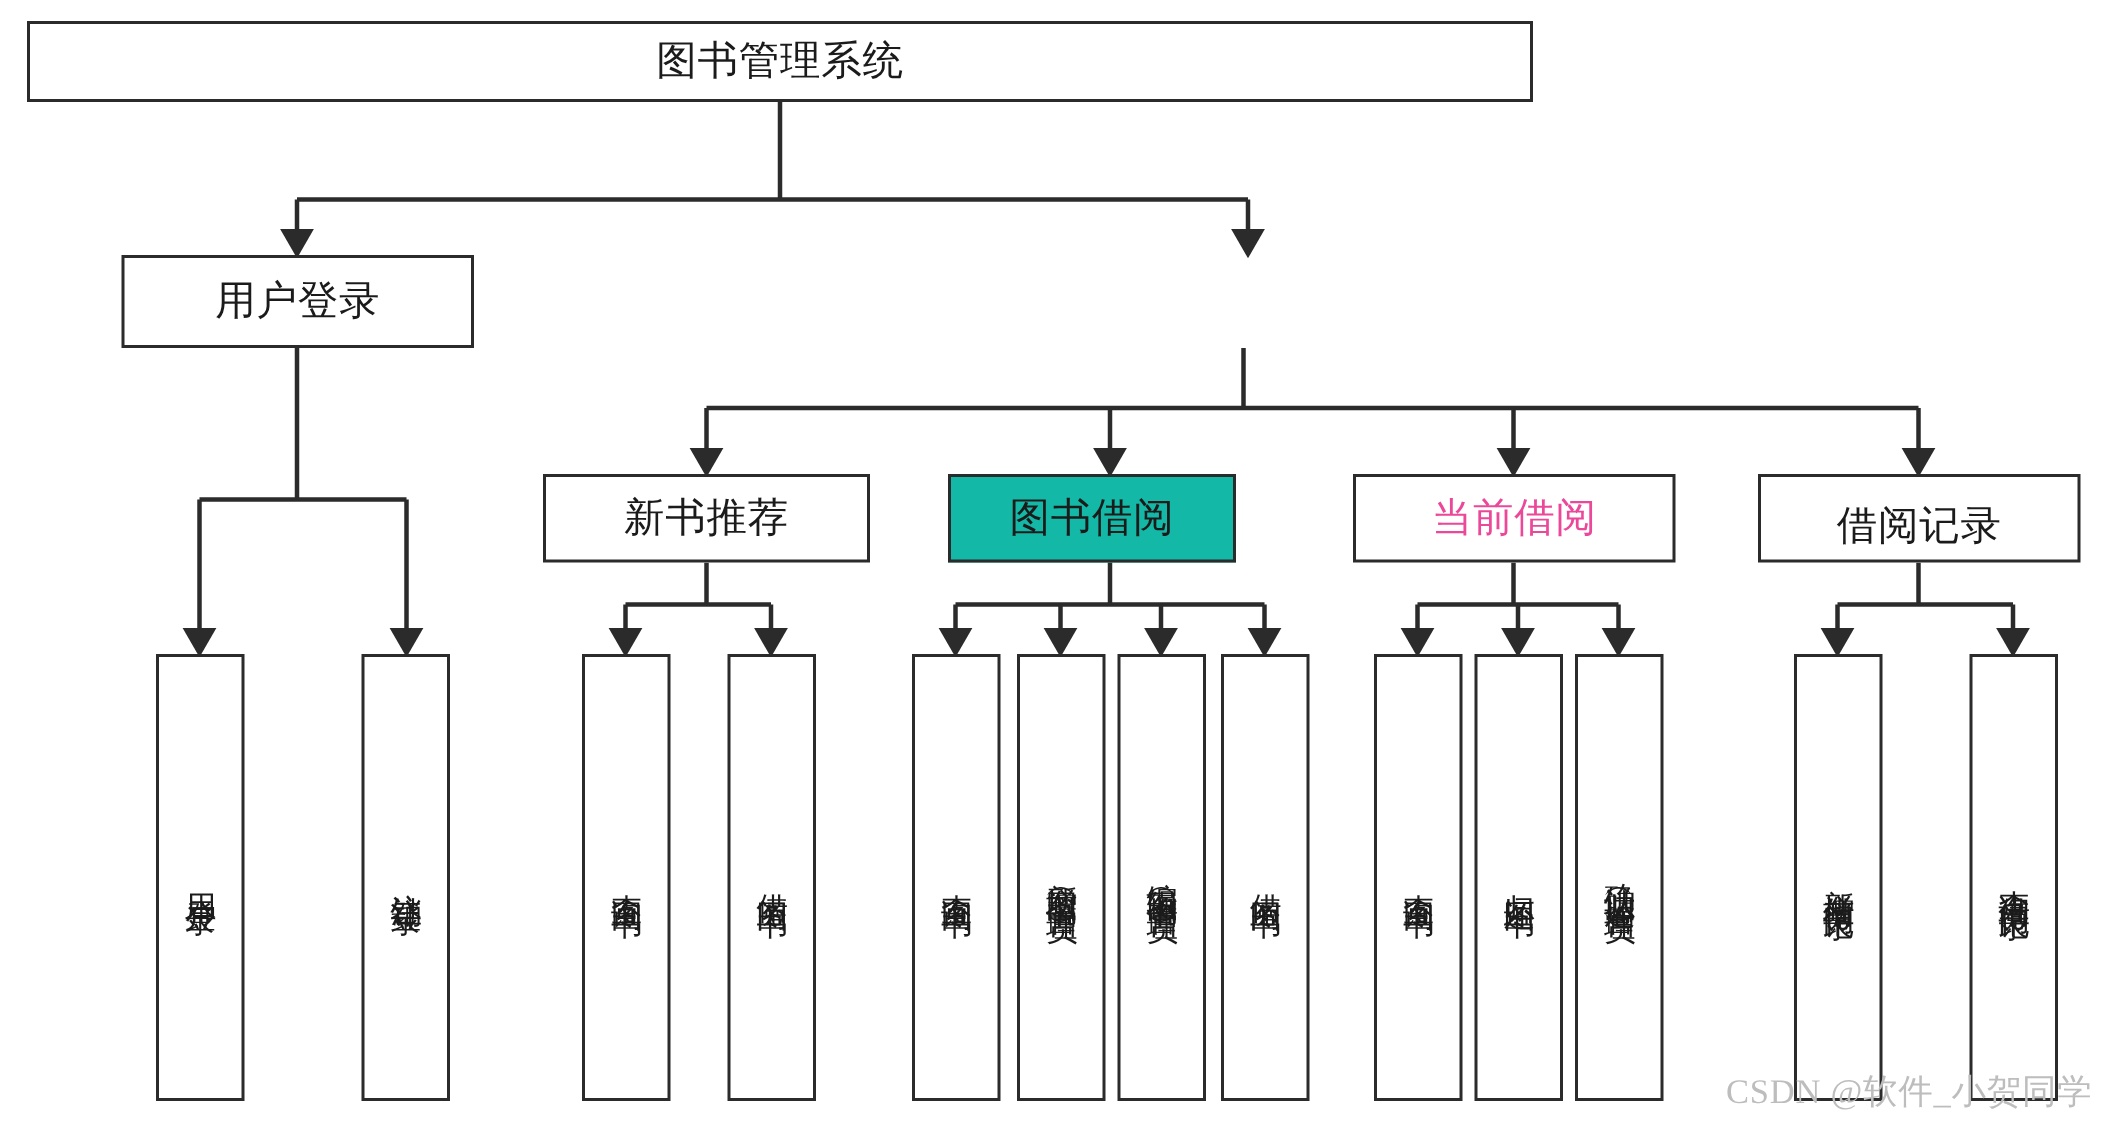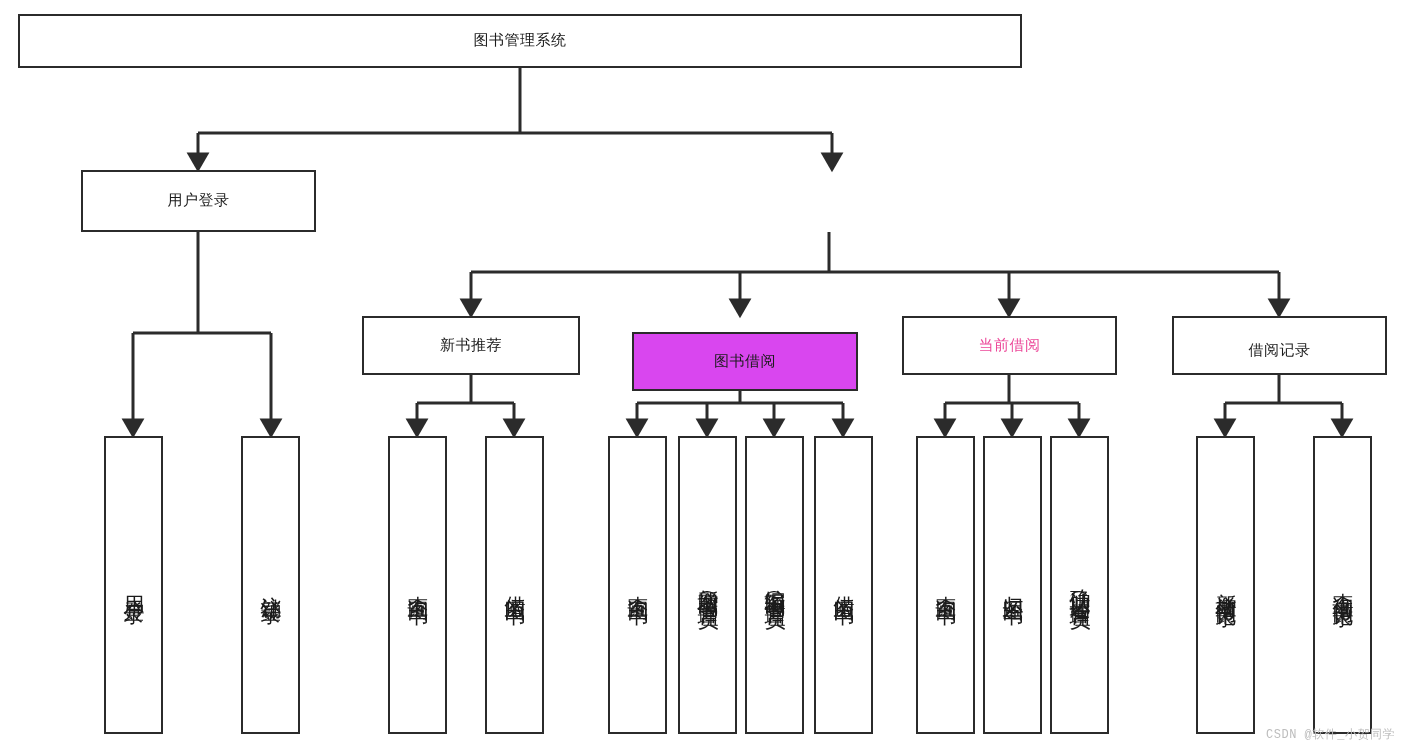--- a/index.html
+++ b/index.html
@@ -25,21 +25,21 @@
     box-sizing: border-box;
     background: #ffffff;
     border: 2px solid #2b2b2b;
     display: flex;
     align-items: center;
     justify-content: center;
     overflow: hidden;
   }
   .node-label {
     color: #1b1b1b;
-    font-size: 15px;
+    font-size: 27px;
     line-height: 1.18;
     letter-spacing: 0.5px;
     white-space: nowrap;
     text-align: center;
   }
   .node.vertical .node-label {
     writing-mode: vertical-rl;
     text-orientation: upright;
     letter-spacing: 3px;
     font-size: 21px;
@@ -53,24 +53,24 @@
     left: 0; top: 0;
     width: 1405px;
     height: 747px;
     pointer-events: none;
   }
   .watermark {
     position: absolute;
     right: 10px;
     bottom: 4px;
     color: #bdbdbd;
-    font-size: 12px;
+    font-size: 23px;
     letter-spacing: 0.5px;
     white-space: nowrap;
-    font-family: Liberation Mono, monospace;
+    font-family: Liberation Serif, serif;
     margin-top: 20px;
   }
 </style>
 </head>
 <body>
 
 <div id="diagram-root">
 
   <svg class="connectors" width="1405" height="747" viewBox="0 0 1405 747" xmlns="http://www.w3.org/2000/svg">
     <defs>
@@ -128,21 +128,21 @@
 
   <div class="node" style="left: 81px; top: 170px; width: 235px; height: 62px; border-color: rgb(43, 43, 43); background: rgb(255, 255, 255);">
     <span class="node-label" style="color: rgb(27, 27, 27);">用户登录</span>
   </div>
 
 
   <div class="node" style="left: 362px; top: 316px; width: 218px; height: 59px; border-color: rgb(43, 43, 43); background: rgb(255, 255, 255);">
     <span class="node-label" style="color: rgb(27, 27, 27);">新书推荐</span>
   </div>
 
-  <div class="node" style="left: 632px; top: 332px; width: 226px; height: 59px; border-color: rgb(43, 43, 43); background: #d946ef;">
+  <div class="node" style="left: 632px; top: 316px; width: 192px; height: 59px; border-color: rgb(43, 43, 43); background: #14b8a6;">
     <span class="node-label" style="color: rgb(27, 27, 27);">图书借阅</span>
   </div>
 
   <div class="node" style="left: 902px; top: 316px; width: 215px; height: 59px; border-color: rgb(43, 43, 43); background: rgb(255, 255, 255);">
     <span class="node-label" style="color: #ec4899; font-family: Liberation Serif, serif;">当前借阅</span>
   </div>
 
   <div class="node" style="left: 1172px; top: 316px; width: 215px; height: 59px; border-color: rgb(43, 43, 43); background: rgb(255, 255, 255);">
     <span class="node-label" style="color: rgb(27, 27, 27); margin-top: 10px;">借阅记录</span>
   </div>

